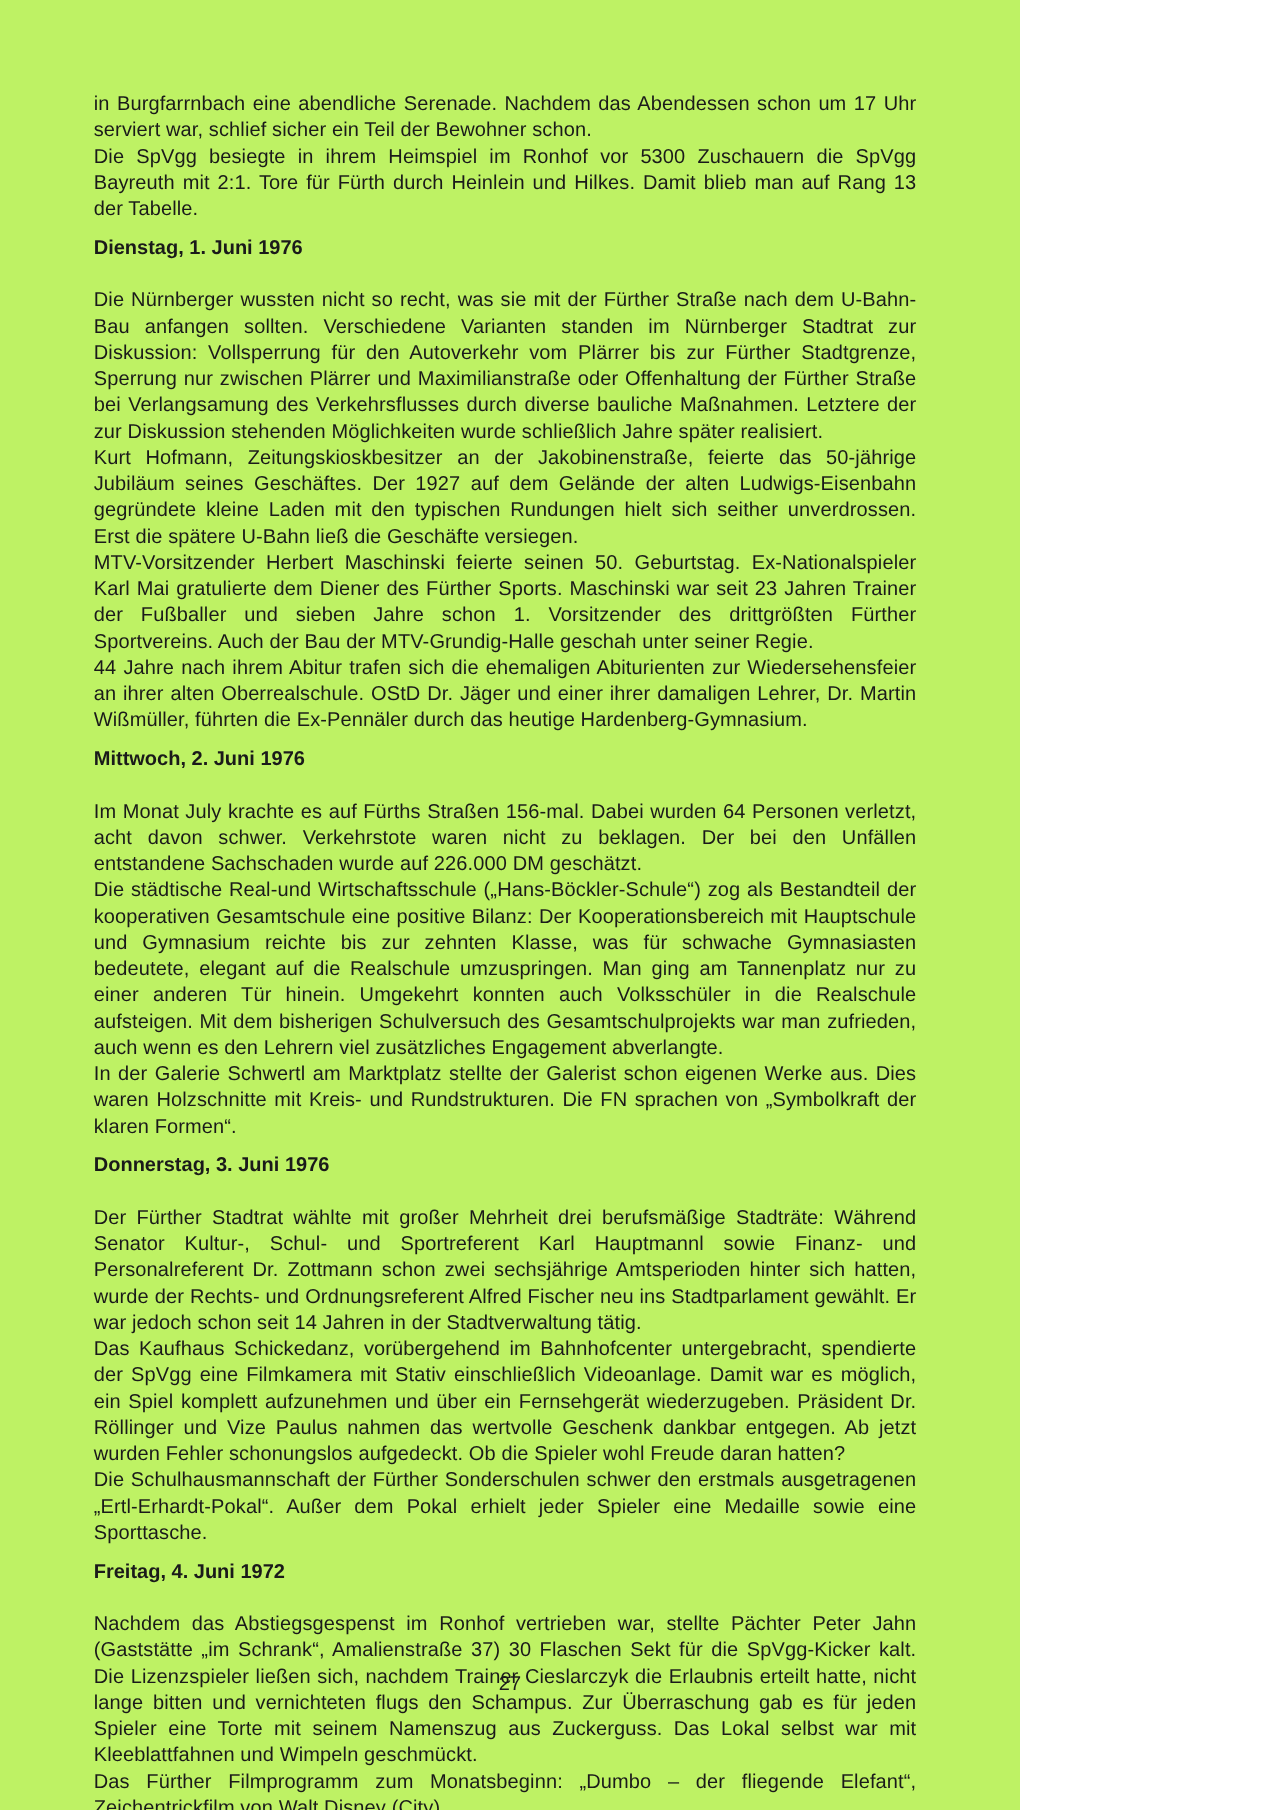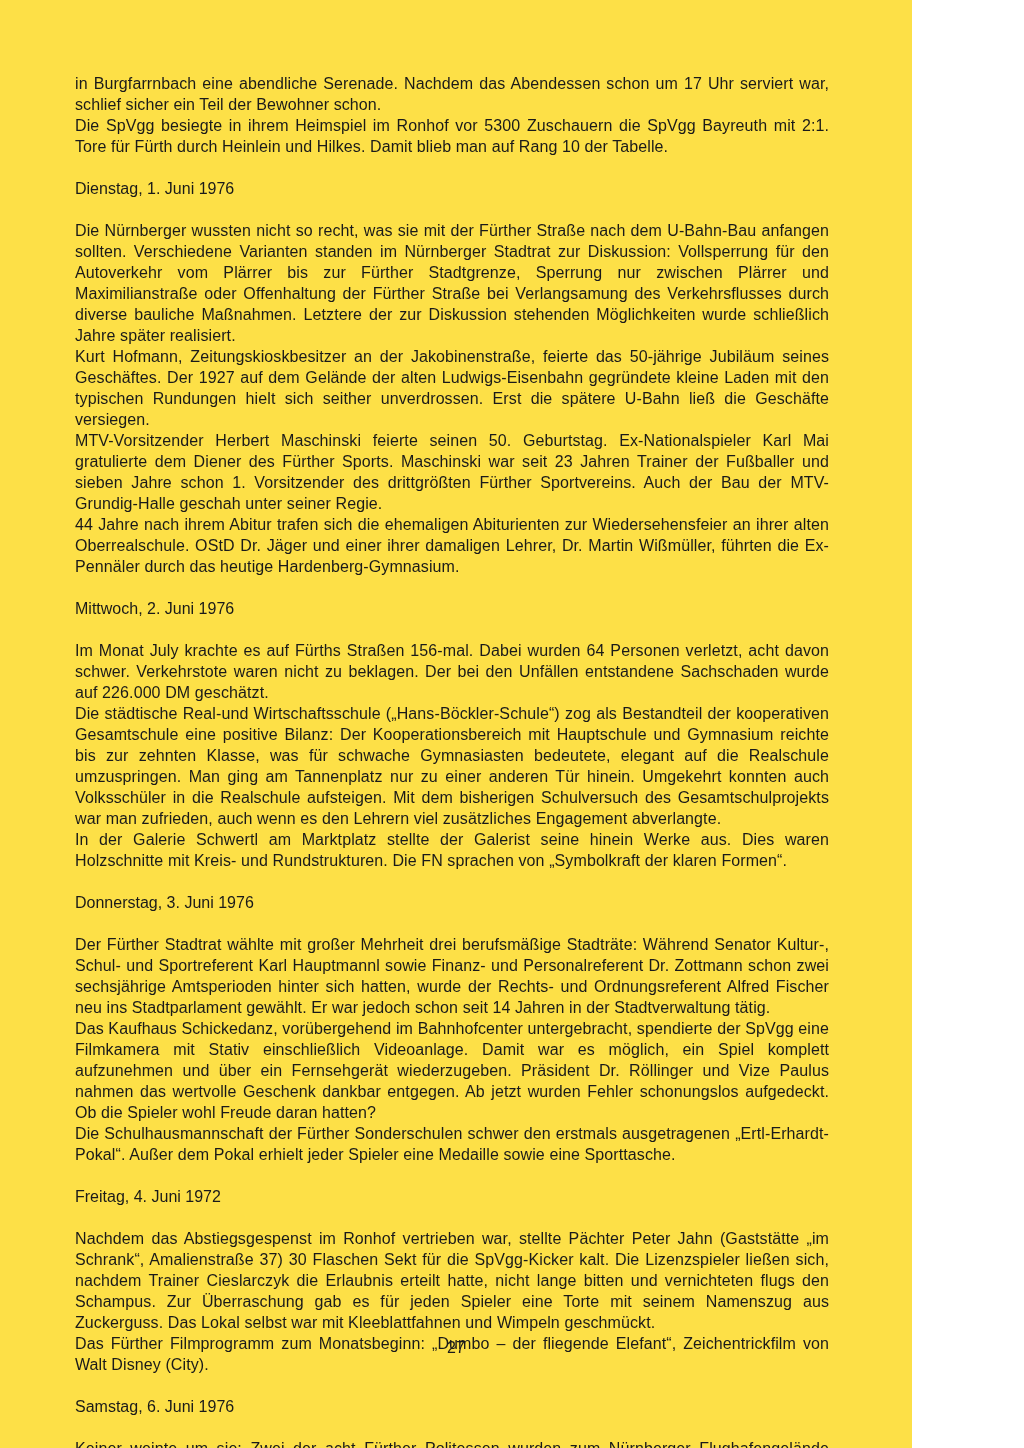--- a/index.html
+++ b/index.html
@@ -8,39 +8,39 @@
     background: #ffffff;
   }
   body {
     width: 1024px;
     height: 1448px;
     color: #1a1a1a;
     font-family: "Liberation Sans", "DejaVu Sans", sans-serif;
   }
   .page {
     position: relative;
-    width: 912px;
+    width: 816px;
     height: 1448px;
     box-sizing: border-box;
     padding: 73px 83px 0 75px;
-    background: #fde047;
+    background: #bef264;
     overflow: hidden;
   }
   .para {
     margin: 0;
     font-size: 16px;
     line-height: 21px;
     text-align: justify;
     letter-spacing: 0.1px;
   }
   .heading {
-    margin: 21px 0 21px 0;
+    margin: 10px 0 21px 0;
     font-size: 16px;
     line-height: 21px;
-    font-weight: normal;
+    font-weight: bold;
   }
   .doc-section {
     margin: 0;
   }
   .page-number {
     position: absolute;
     top: 1337px;
     left: 0;
     right: 0;
     text-align: center;
@@ -49,36 +49,36 @@
   }
 </style>
 </head>
 <body>
 
 <div class="page">
   <main class="content">
 
     <section class="doc-section">
       <p class="para">in Burgfarrnbach eine abendliche Serenade. Nachdem das Abendessen schon um 17 Uhr serviert war, schlief sicher ein Teil der Bewohner schon.</p>
-      <p class="para">Die SpVgg besiegte in ihrem Heimspiel im Ronhof vor 5300 Zuschauern die SpVgg Bayreuth mit 2:1. Tore für Fürth durch Heinlein und Hilkes. Damit blieb man auf Rang 10 der Tabelle.</p>
+      <p class="para">Die SpVgg besiegte in ihrem Heimspiel im Ronhof vor 5300 Zuschauern die SpVgg Bayreuth mit 2:1. Tore für Fürth durch Heinlein und Hilkes. Damit blieb man auf Rang 13 der Tabelle.</p>
     </section>
 
     <section class="doc-section">
       <h2 class="heading">Dienstag, 1. Juni 1976</h2>
       <p class="para">Die Nürnberger wussten nicht so recht, was sie mit der Fürther Straße nach dem U-Bahn-Bau anfangen sollten. Verschiedene Varianten standen im Nürnberger Stadtrat zur Diskussion: Vollsperrung für den Autoverkehr vom Plärrer bis zur Fürther Stadtgrenze, Sperrung nur zwischen Plärrer und Maximilianstraße oder Offenhaltung der Fürther Straße bei Verlangsamung des Verkehrsflusses durch diverse bauliche Maßnahmen. Letztere der zur Diskussion stehenden Möglichkeiten wurde schließlich Jahre später realisiert.</p>
       <p class="para">Kurt Hofmann, Zeitungskioskbesitzer an der Jakobinenstraße, feierte das 50-jährige Jubiläum seines Geschäftes. Der 1927 auf dem Gelände der alten Ludwigs-Eisenbahn gegründete kleine Laden mit den typischen Rundungen hielt sich seither unverdrossen. Erst die spätere U-Bahn ließ die Geschäfte versiegen.</p>
       <p class="para">MTV-Vorsitzender Herbert Maschinski feierte seinen 50. Geburtstag. Ex-Nationalspieler Karl Mai gratulierte dem Diener des Fürther Sports. Maschinski war seit 23 Jahren Trainer der Fußballer und sieben Jahre schon 1. Vorsitzender des drittgrößten Fürther Sportvereins. Auch der Bau der MTV-Grundig-Halle geschah unter seiner Regie.</p>
       <p class="para">44 Jahre nach ihrem Abitur trafen sich die ehemaligen Abiturienten zur Wiedersehensfeier an ihrer alten Oberrealschule. OStD Dr. Jäger und einer ihrer damaligen Lehrer, Dr. Martin Wißmüller, führten die Ex-Pennäler durch das heutige Hardenberg-Gymnasium.</p>
     </section>
 
     <section class="doc-section">
       <h2 class="heading">Mittwoch, 2. Juni 1976</h2>
       <p class="para">Im Monat July krachte es auf Fürths Straßen 156-mal. Dabei wurden 64 Personen verletzt, acht davon schwer. Verkehrstote waren nicht zu beklagen. Der bei den Unfällen entstandene Sachschaden wurde auf 226.000 DM geschätzt.</p>
       <p class="para">Die städtische Real-und Wirtschaftsschule („Hans-Böckler-Schule“) zog als Bestandteil der kooperativen Gesamtschule eine positive Bilanz: Der Kooperationsbereich mit Hauptschule und Gymnasium reichte bis zur zehnten Klasse, was für schwache Gymnasiasten bedeutete, elegant auf die Realschule umzuspringen. Man ging am Tannenplatz nur zu einer anderen Tür hinein. Umgekehrt konnten auch Volksschüler in die Realschule aufsteigen. Mit dem bisherigen Schulversuch des Gesamtschulprojekts war man zufrieden, auch wenn es den Lehrern viel zusätzliches Engagement abverlangte.</p>
-      <p class="para">In der Galerie Schwertl am Marktplatz stellte der Galerist seine hinein Werke aus. Dies waren Holzschnitte mit Kreis- und Rundstrukturen. Die FN sprachen von „Symbolkraft der klaren Formen“.</p>
+      <p class="para">In der Galerie Schwertl am Marktplatz stellte der Galerist schon eigenen Werke aus. Dies waren Holzschnitte mit Kreis- und Rundstrukturen. Die FN sprachen von „Symbolkraft der klaren Formen“.</p>
     </section>
 
     <section class="doc-section">
       <h2 class="heading">Donnerstag, 3. Juni 1976</h2>
       <p class="para">Der Fürther Stadtrat wählte mit großer Mehrheit drei berufsmäßige Stadträte: Während Senator Kultur-, Schul- und Sportreferent Karl Hauptmannl sowie Finanz- und Personalreferent Dr. Zottmann schon zwei sechsjährige Amtsperioden hinter sich hatten, wurde der Rechts- und Ordnungsreferent Alfred Fischer neu ins Stadtparlament gewählt. Er war jedoch schon seit 14 Jahren in der Stadtverwaltung tätig.</p>
       <p class="para">Das Kaufhaus Schickedanz, vorübergehend im Bahnhofcenter untergebracht, spendierte der SpVgg eine Filmkamera mit Stativ einschließlich Videoanlage. Damit war es möglich, ein Spiel komplett aufzunehmen und über ein Fernsehgerät wiederzugeben. Präsident Dr. Röllinger und Vize Paulus nahmen das wertvolle Geschenk dankbar entgegen. Ab jetzt wurden Fehler schonungslos aufgedeckt. Ob die Spieler wohl Freude daran hatten?</p>
       <p class="para">Die Schulhausmannschaft der Fürther Sonderschulen schwer den erstmals ausgetragenen „Ertl-Erhardt-Pokal“. Außer dem Pokal erhielt jeder Spieler eine Medaille sowie eine Sporttasche.</p>
     </section>
 
     <section class="doc-section">

